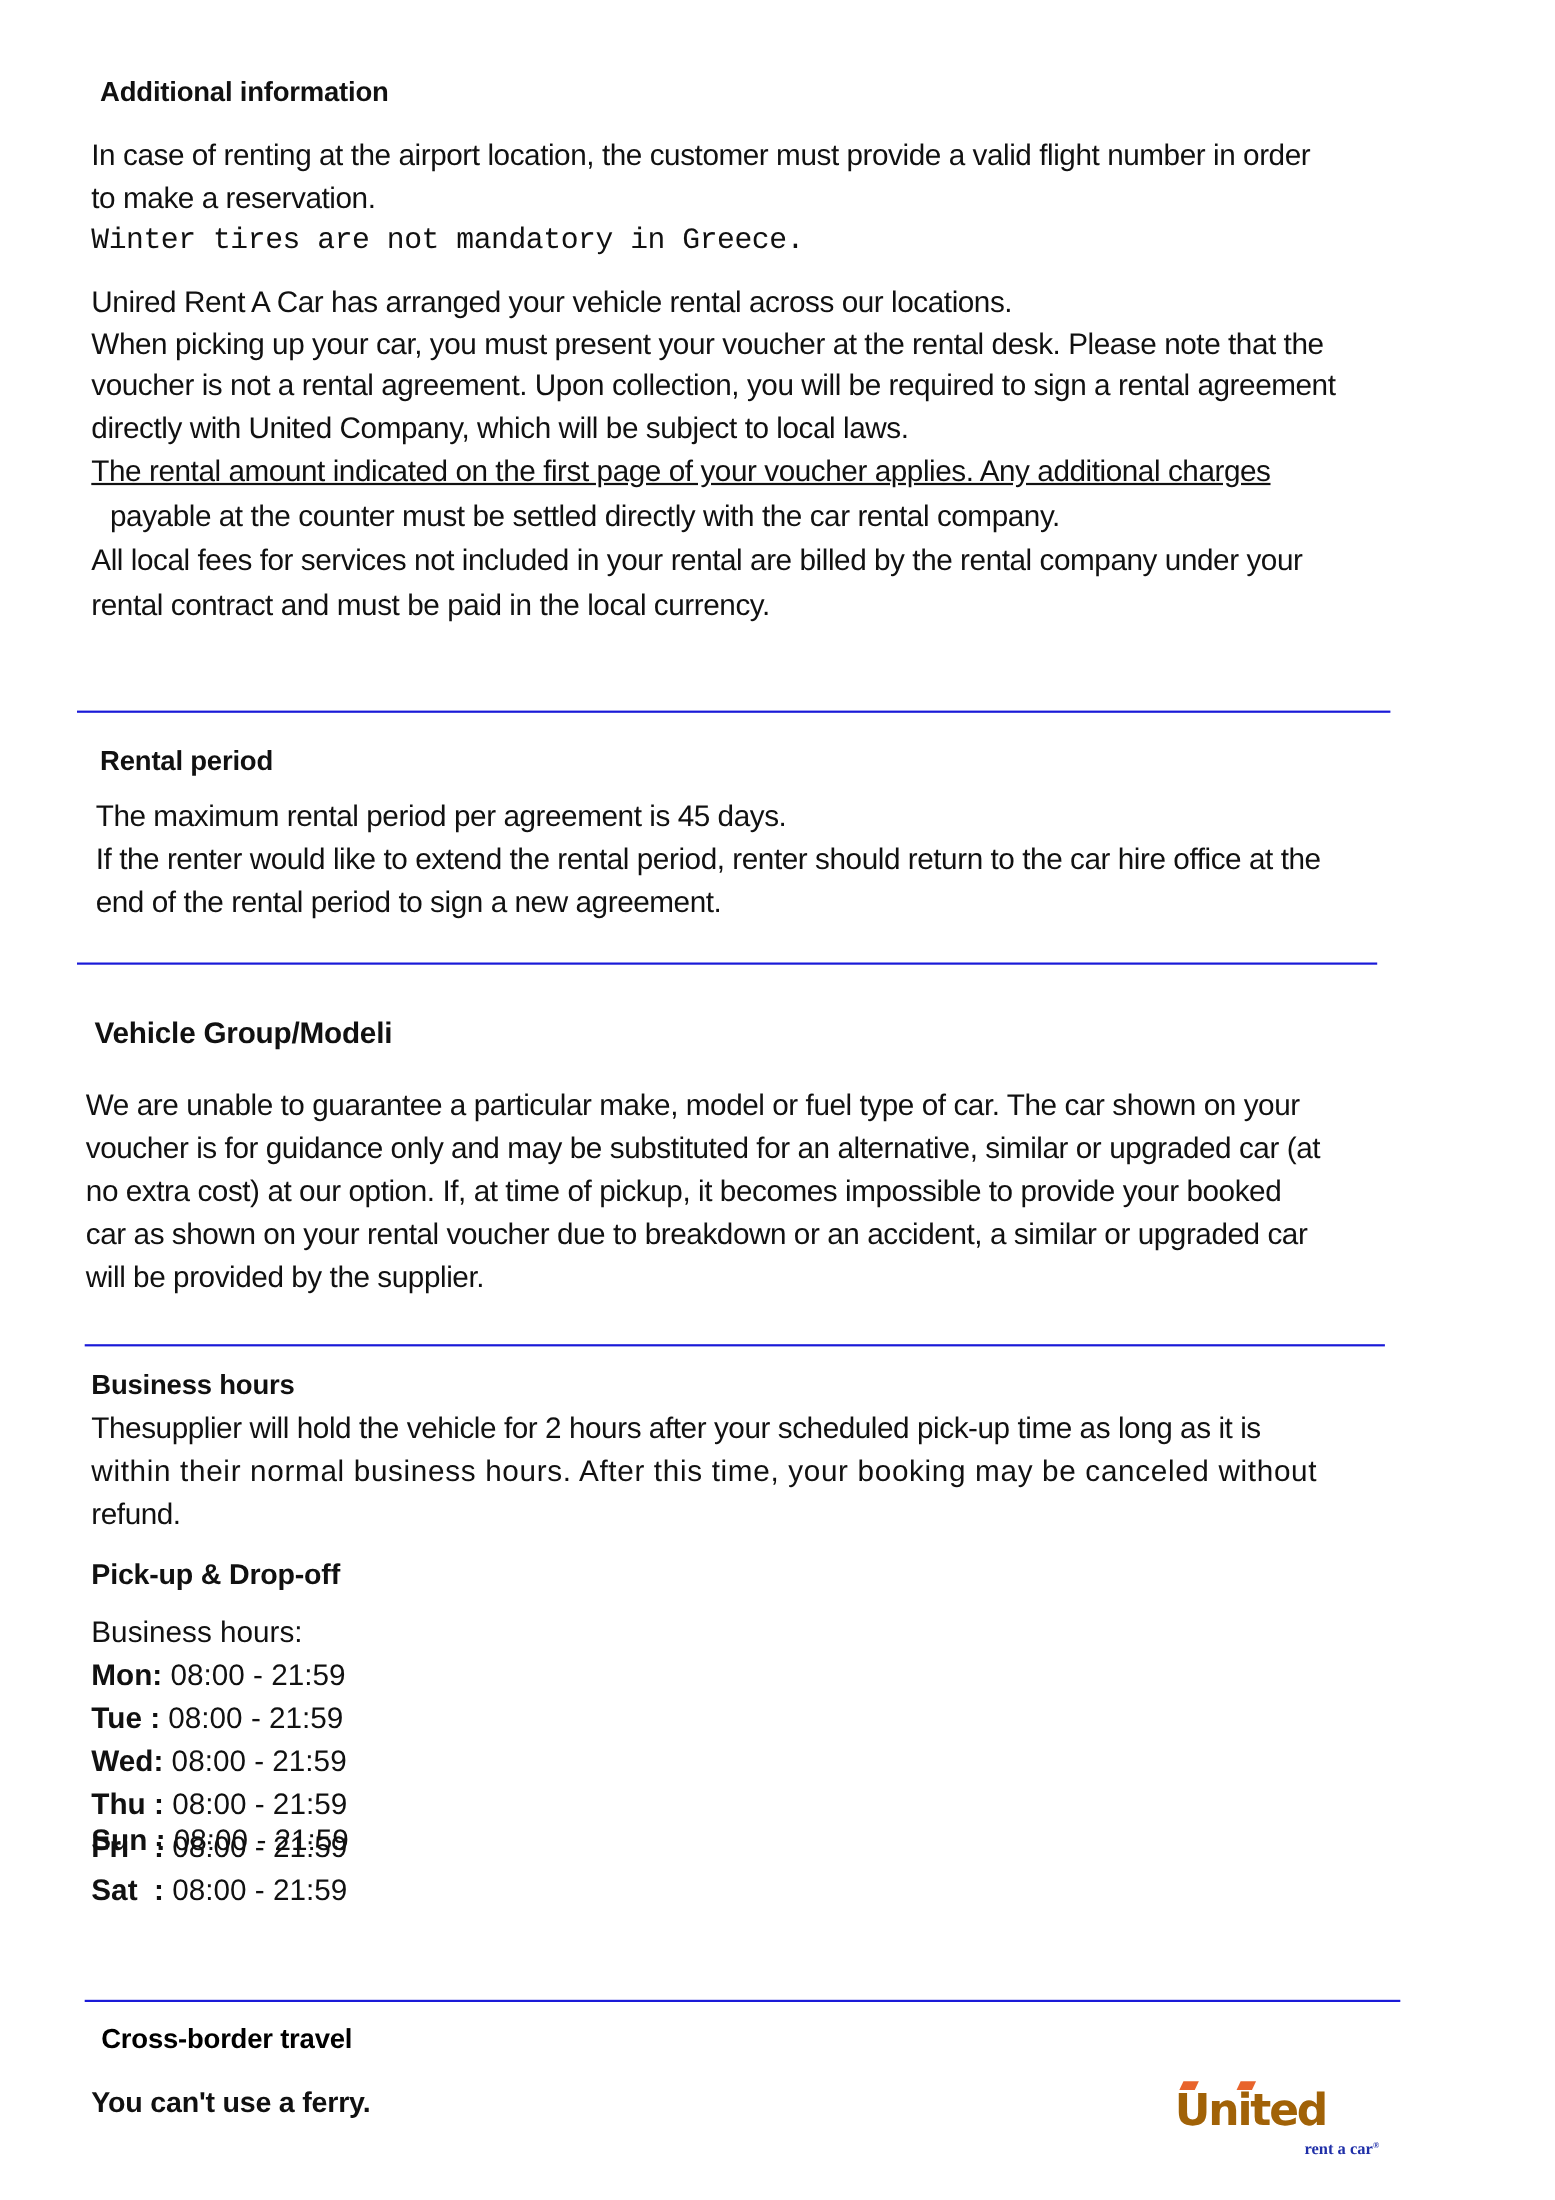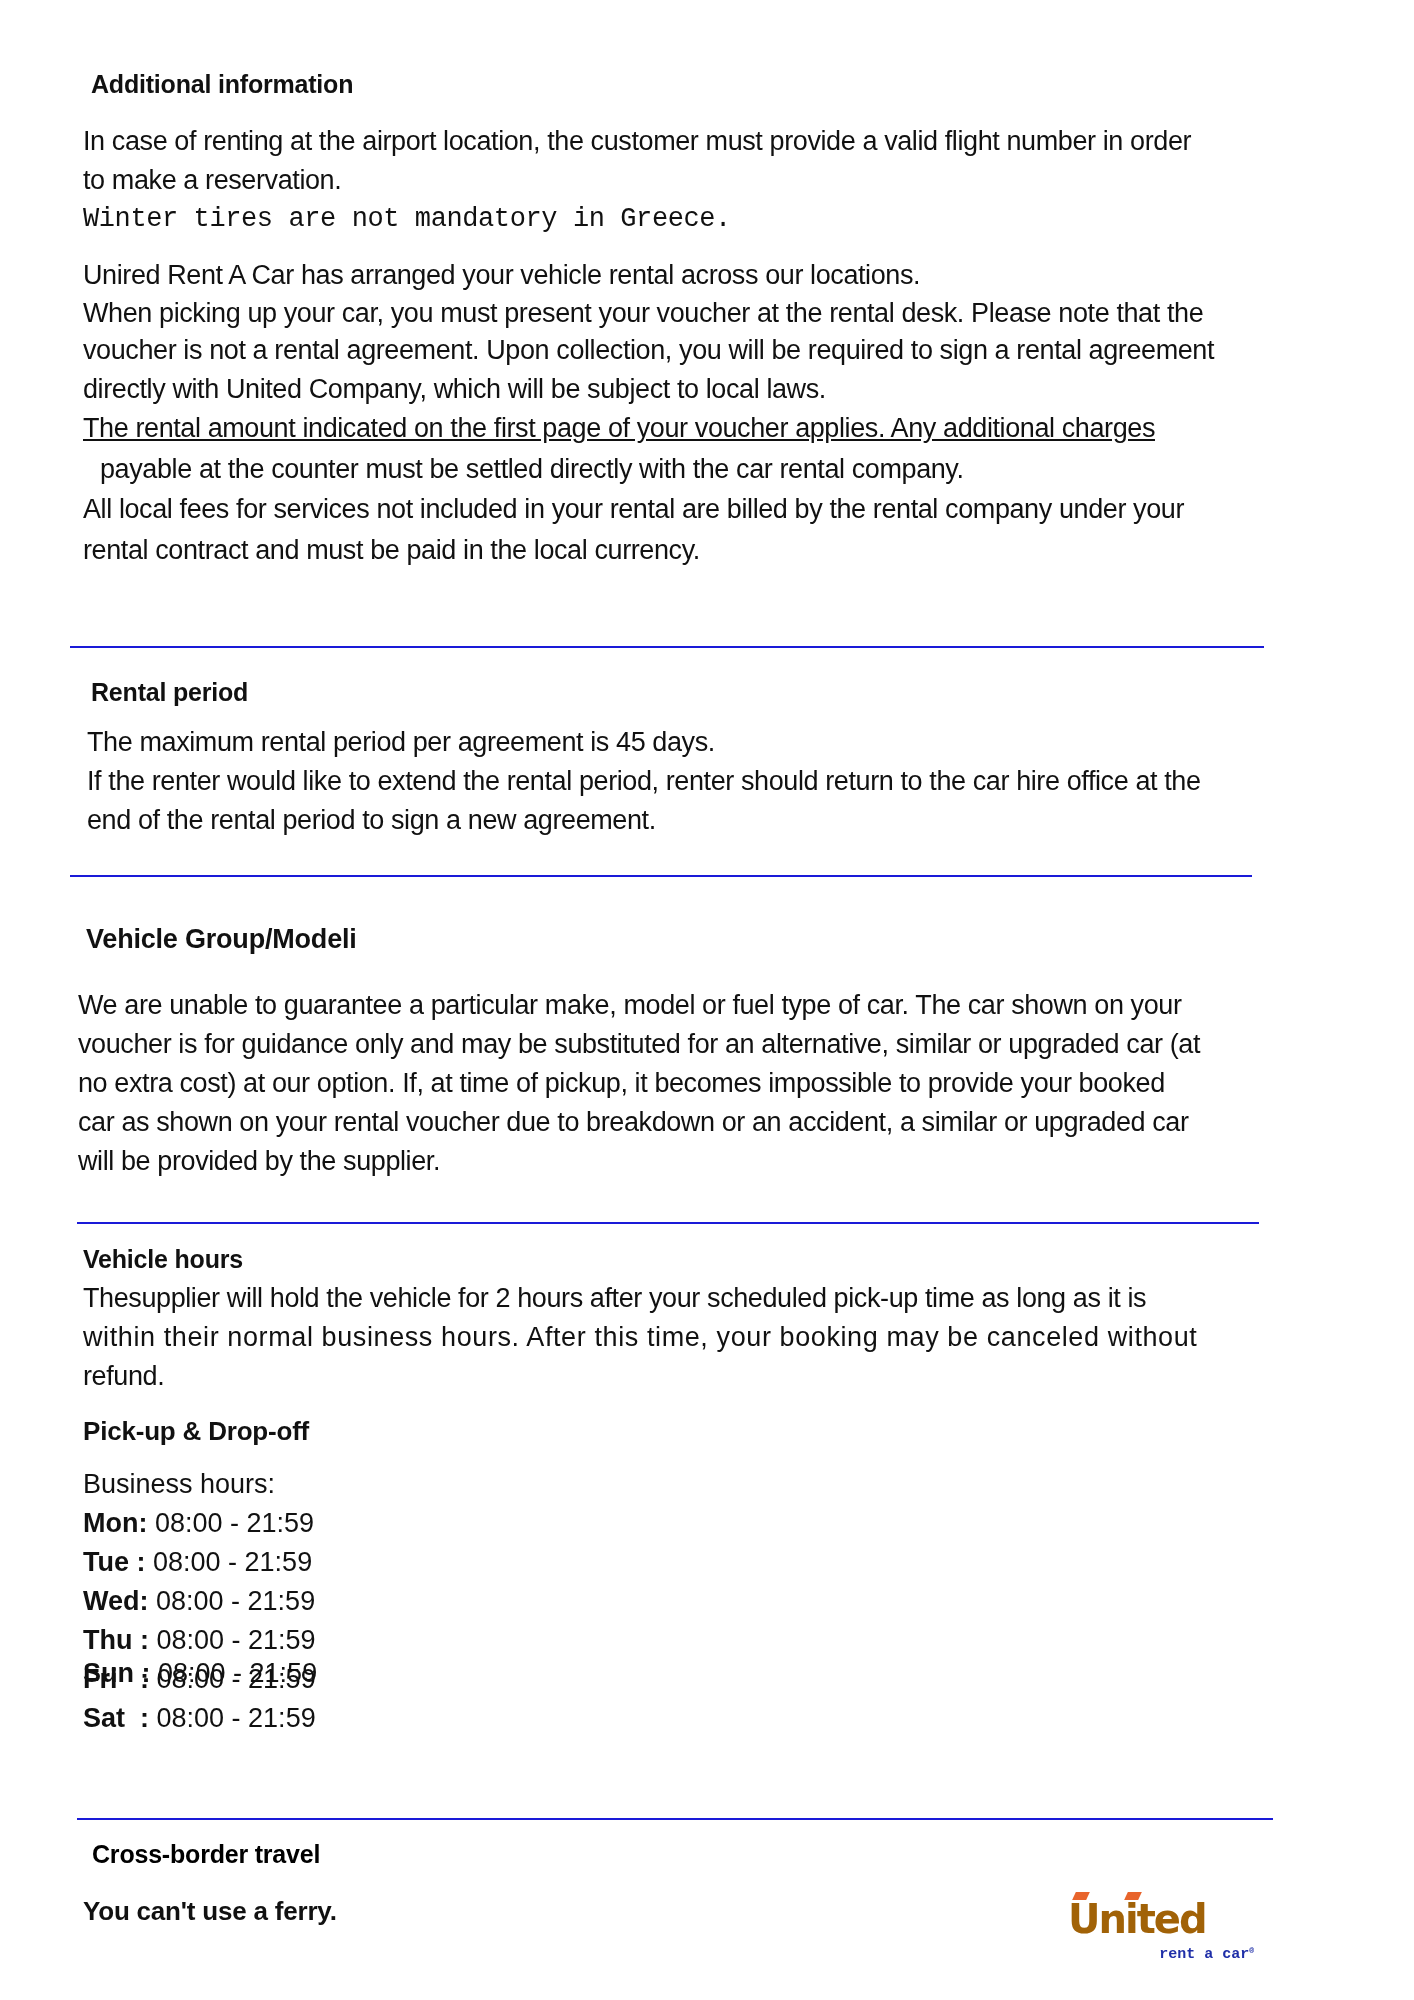--- a/index.html
+++ b/index.html
@@ -7,21 +7,21 @@
          font-family: "Liberation Sans", sans-serif; color: #111; }
   .abs { position: absolute; white-space: nowrap; }
   .h { font-weight: bold; font-size: 25px; letter-spacing: -0.2px; }
   .b { font-size: 27px; letter-spacing: -0.4px; }
   .line { position: absolute; height: 2px; background: #1a1ad8; }
   .muted { color: #000000; }
   .day b { font-weight: bold; }
   .logo { position: absolute; left: 1062px; top: 1888px; width: 210px; height: 80px; }
   .logo-word { position: absolute; left: 6px; top: 0px; font-family: "DejaVu Sans", sans-serif;
                font-weight: bold; font-size: 40px; color: #a16207; letter-spacing: -2px; line-height: 62px; }
-  .logo-tag { position: absolute; right: 18px; top: 58px; font-family: Liberation Mono, monospace;
+  .logo-tag { position: absolute; right: 18px; top: 58px; font-family: Liberation Serif, serif;
               font-weight: bold; font-size: 15px; color: #1f2fa8; }
   .logo-reg { font-size: 8px; vertical-align: top; }
   .logo-accent { position: absolute; width: 14px; height: 8px; background: #e8642c;
                  transform: skewX(-25deg); }
 </style>
 </head>
 <body>
 
 <div class="abs h" style="left:91px;top:70px;">Additional information</div>
 <div class="abs b" style="left:83px;top:126px;">In case of renting at the airport location, the customer must provide a valid flight number in order</div>
@@ -48,21 +48,21 @@
 
 <div class="abs h" style="left:86px;top:924px;font-size:27px;">Vehicle Group/Modeli</div>
 <div class="abs b" style="left:78px;top:990px;">We are unable to guarantee a particular make, model or fuel type of car. The car shown on your</div>
 <div class="abs b" style="left:78px;top:1029px;">voucher is for guidance only and may be substituted for an alternative, similar or upgraded car (at</div>
 <div class="abs b" style="left:78px;top:1068px;">no extra cost) at our option. If, at time of pickup, it becomes impossible to provide your booked</div>
 <div class="abs b" style="left:78px;top:1107px;">car as shown on your rental voucher due to breakdown or an accident, a similar or upgraded car</div>
 <div class="abs b" style="left:78px;top:1146px;">will be provided by the supplier.</div>
 
 <div class="line" style="left:77px;top:1222px;width:1182px;"></div>
 
-<div class="abs h" style="left:83px;top:1245px;">Vehicle hours</div>
+<div class="abs h" style="left:83px;top:1245px;">Business hours</div>
 <div class="abs b" style="left:83px;top:1283px;">Thesupplier will hold the vehicle for 2 hours after your scheduled pick-up time as long as it is</div>
 <div class="abs b" style="left:83px;top:1322px;letter-spacing:0.6px;">within their normal business hours. After this time, your booking may be canceled without</div>
 <div class="abs b" style="left:83px;top:1361px;">refund.</div>
 
 <div class="abs h" style="left:83px;top:1416px;font-size:26px;">Pick-up &amp; Drop-off</div>
 <div class="abs b" style="left:83px;top:1469px;letter-spacing:0;">Business hours:</div>
 
 <div class="abs b day" style="left:83px;top:1508px;letter-spacing:0;white-space:pre;"><b>Mon:</b> <span>08:00 - 21:59</span></div>
 <div class="abs b day" style="left:83px;top:1547px;letter-spacing:0;white-space:pre;"><b>Tue :</b> <span>08:00 - 21:59</span></div>
 <div class="abs b day" style="left:83px;top:1586px;letter-spacing:0;white-space:pre;"><b>Wed:</b> <span>08:00 - 21:59</span></div>

